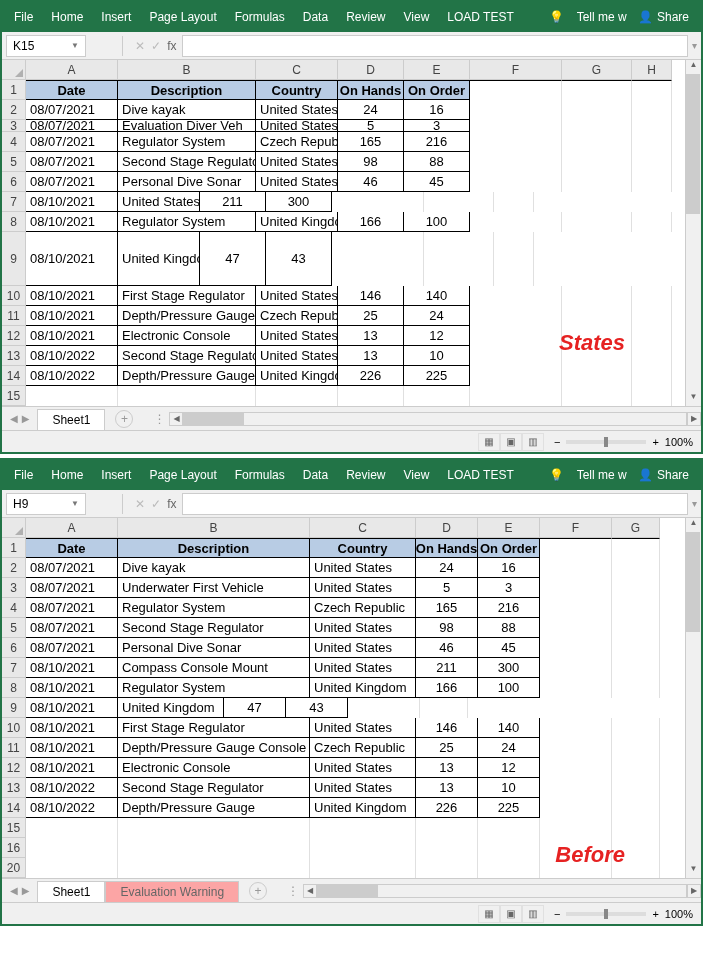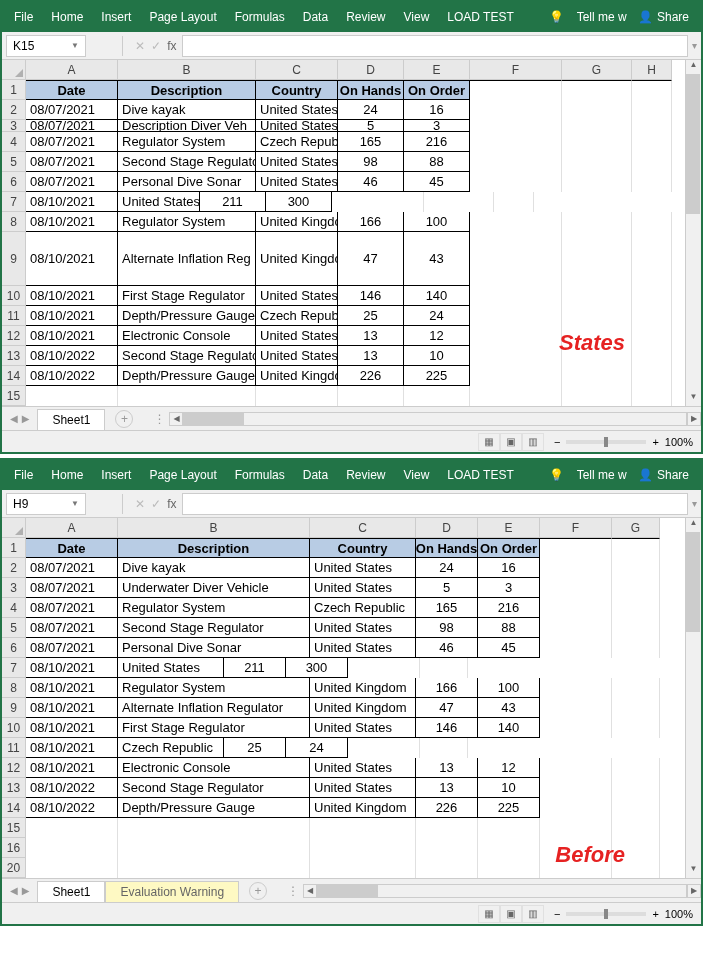--- a/index.html
+++ b/index.html
@@ -29,21 +29,21 @@
 .cells{font-size:13px}
 .cells .row{display:flex}
 .cells .row div{border-right:1px solid #000;border-bottom:1px solid #000;padding:0 4px;overflow:hidden;white-space:nowrap;display:flex;align-items:center}
 .row.hdr div{background:#b8cce4;border-top:1px solid #000;font-weight:bold;justify-content:center}
 .row .c{justify-content:center}
 .noborder-r{border-right:1px solid #e0e0e0 !important;border-bottom:none !important}
 .annot{position:absolute;font-style:italic;font-weight:bold;color:#e62222;font-size:22px}
 .sheet-tabs{display:flex;align-items:center;height:24px;background:#f0f0f0;border-top:1px solid #ccc;font-size:12px}
 .sheet-nav{display:flex;gap:4px;padding:0 8px;color:#999;font-size:10px}
 .tab{padding:3px 14px;background:#fff;border:1px solid #ccc;border-bottom:none;margin-top:2px}
-.tab.inactive{background:#fef9c3;color:#666}
+.tab.inactive{background:#fca5a5;color:#666}
 .addtab{margin-left:10px;width:18px;height:18px;border:1px solid #ccc;border-radius:50%;text-align:center;color:#999;line-height:16px}
 .hscroll{flex:1;display:flex;align-items:center;margin-left:20px}
 .hscroll-track{flex:1;height:14px;background:#f0f0f0;border:1px solid #ccc;position:relative}
 .hscroll-thumb{position:absolute;left:0;height:12px;background:#ccc}
 .hscroll-btn{width:14px;height:14px;border:1px solid #ccc;background:#f0f0f0;text-align:center;font-size:8px;color:#666;line-height:12px}
 .status{display:flex;align-items:center;height:22px;background:#f0f0f0;border-top:1px solid #ccc;justify-content:flex-end;padding:0 8px;font-size:11px;gap:10px}
 .viewbtns{display:flex;gap:0}
 .viewbtns div{width:22px;height:18px;border:1px solid #e0e0e0;display:flex;align-items:center;justify-content:center;font-size:10px;color:#666}
 .zoom{display:flex;align-items:center;gap:6px}
 .zoomtrack{width:80px;height:4px;background:#ddd;position:relative}
@@ -141,21 +141,21 @@
                 <div style="width: 138px; height: 20px;">Dive kayak</div>
                 <div style="width: 82px; height: 20px;">United States</div>
                 <div class="c" style="width: 66px; height: 20px;">24</div>
                 <div class="c" style="width: 66px; height: 20px;">16</div>
                 <div class="noborder-r" style="width: 92px; height: 20px;"></div>
                 <div class="noborder-r" style="width: 70px; height: 20px;"></div>
                 <div class="noborder-r" style="width: 40px; height: 20px;"></div>
               </div>
               <div class="row">
                 <div style="width: 92px; height: 12px;">08/07/2021</div>
-                <div style="width: 138px; height: 12px;">Description Diver Veh</div>
+                <div style="width: 138px; height: 12px;">Evaluation Diver Veh</div>
                 <div style="width: 82px; height: 12px;">United States</div>
                 <div class="c" style="width: 66px; height: 12px;">5</div>
                 <div class="c" style="width: 66px; height: 12px;">3</div>
                 <div class="noborder-r" style="width: 92px; height: 12px;"></div>
                 <div class="noborder-r" style="width: 70px; height: 12px;"></div>
                 <div class="noborder-r" style="width: 40px; height: 12px;"></div>
               </div>
               <div class="row">
                 <div style="width: 92px; height: 20px;">08/07/2021</div>
                 <div style="width: 138px; height: 20px;">Regulator System</div>
@@ -200,21 +200,20 @@
                 <div style="width: 138px; height: 20px;">Regulator System</div>
                 <div style="width: 82px; height: 20px;">United Kingdo</div>
                 <div class="c" style="width: 66px; height: 20px;">166</div>
                 <div class="c" style="width: 66px; height: 20px;">100</div>
                 <div class="noborder-r" style="width: 92px; height: 20px;"></div>
                 <div class="noborder-r" style="width: 70px; height: 20px;"></div>
                 <div class="noborder-r" style="width: 40px; height: 20px;"></div>
               </div>
               <div class="row">
                 <div style="width: 92px; height: 54px;">08/10/2021</div>
-                <div style="width: 138px; height: 54px;">Alternate Inflation Reg</div>
                 <div style="width: 82px; height: 54px;">United Kingdo</div>
                 <div class="c" style="width: 66px; height: 54px;">47</div>
                 <div class="c" style="width: 66px; height: 54px;">43</div>
                 <div class="noborder-r" style="width: 92px; height: 54px;"></div>
                 <div class="noborder-r" style="width: 70px; height: 54px;"></div>
                 <div class="noborder-r" style="width: 40px; height: 54px;"></div>
               </div>
               <div class="row">
                 <div style="width: 92px; height: 20px;">08/10/2021</div>
                 <div style="width: 138px; height: 20px;">First Stage Regulator</div>
@@ -400,21 +399,21 @@
                 <div style="width: 92px; height: 20px;">08/07/2021</div>
                 <div style="width: 192px; height: 20px;">Dive kayak</div>
                 <div style="width: 106px; height: 20px;">United States</div>
                 <div class="c" style="width: 62px; height: 20px;">24</div>
                 <div class="c" style="width: 62px; height: 20px;">16</div>
                 <div class="noborder-r" style="width: 72px; height: 20px;"></div>
                 <div class="noborder-r" style="width: 48px; height: 20px;"></div>
               </div>
               <div class="row">
                 <div style="width: 92px; height: 20px;">08/07/2021</div>
-                <div style="width: 192px; height: 20px;">Underwater Diver Vehicle</div>
+                <div style="width: 192px; height: 20px;">Underwater First Vehicle</div>
                 <div style="width: 106px; height: 20px;">United States</div>
                 <div class="c" style="width: 62px; height: 20px;">5</div>
                 <div class="c" style="width: 62px; height: 20px;">3</div>
                 <div class="noborder-r" style="width: 72px; height: 20px;"></div>
                 <div class="noborder-r" style="width: 48px; height: 20px;"></div>
               </div>
               <div class="row">
                 <div style="width: 92px; height: 20px;">08/07/2021</div>
                 <div style="width: 192px; height: 20px;">Regulator System</div>
                 <div style="width: 106px; height: 20px;">Czech Republic</div>
@@ -436,55 +435,56 @@
                 <div style="width: 92px; height: 20px;">08/07/2021</div>
                 <div style="width: 192px; height: 20px;">Personal Dive Sonar</div>
                 <div style="width: 106px; height: 20px;">United States</div>
                 <div class="c" style="width: 62px; height: 20px;">46</div>
                 <div class="c" style="width: 62px; height: 20px;">45</div>
                 <div class="noborder-r" style="width: 72px; height: 20px;"></div>
                 <div class="noborder-r" style="width: 48px; height: 20px;"></div>
               </div>
               <div class="row">
                 <div style="width: 92px; height: 20px;">08/10/2021</div>
+                <div style="width: 192px; height: 20px;">Compass Console Mount</div>
                 <div style="width: 106px; height: 20px;">United States</div>
                 <div class="c" style="width: 62px; height: 20px;">211</div>
                 <div class="c" style="width: 62px; height: 20px;">300</div>
                 <div class="noborder-r" style="width: 72px; height: 20px;"></div>
                 <div class="noborder-r" style="width: 48px; height: 20px;"></div>
               </div>
               <div class="row">
                 <div style="width: 92px; height: 20px;">08/10/2021</div>
                 <div style="width: 192px; height: 20px;">Regulator System</div>
                 <div style="width: 106px; height: 20px;">United Kingdom</div>
                 <div class="c" style="width: 62px; height: 20px;">166</div>
                 <div class="c" style="width: 62px; height: 20px;">100</div>
                 <div class="noborder-r" style="width: 72px; height: 20px;"></div>
                 <div class="noborder-r" style="width: 48px; height: 20px;"></div>
               </div>
               <div class="row">
                 <div style="width: 92px; height: 20px;">08/10/2021</div>
-                <div style="width: 192px; height: 20px;">Alternate Inflation Regulator</div>
                 <div style="width: 106px; height: 20px;">United Kingdom</div>
                 <div class="c" style="width: 62px; height: 20px;">47</div>
                 <div class="c" style="width: 62px; height: 20px;">43</div>
                 <div class="noborder-r" style="width: 72px; height: 20px;"></div>
                 <div class="noborder-r" style="width: 48px; height: 20px;"></div>
               </div>
               <div class="row">
                 <div style="width: 92px; height: 20px;">08/10/2021</div>
                 <div style="width: 192px; height: 20px;">First Stage Regulator</div>
                 <div style="width: 106px; height: 20px;">United States</div>
                 <div class="c" style="width: 62px; height: 20px;">146</div>
                 <div class="c" style="width: 62px; height: 20px;">140</div>
                 <div class="noborder-r" style="width: 72px; height: 20px;"></div>
                 <div class="noborder-r" style="width: 48px; height: 20px;"></div>
               </div>
               <div class="row">
                 <div style="width: 92px; height: 20px;">08/10/2021</div>
+                <div style="width: 192px; height: 20px;">Depth/Pressure Gauge Console</div>
                 <div style="width: 106px; height: 20px;">Czech Republic</div>
                 <div class="c" style="width: 62px; height: 20px;">25</div>
                 <div class="c" style="width: 62px; height: 20px;">24</div>
                 <div class="noborder-r" style="width: 72px; height: 20px;"></div>
                 <div class="noborder-r" style="width: 48px; height: 20px;"></div>
               </div>
               <div class="row">
                 <div style="width: 92px; height: 20px;">08/10/2021</div>
                 <div style="width: 192px; height: 20px;">Electronic Console</div>
                 <div style="width: 106px; height: 20px;">United States</div>

